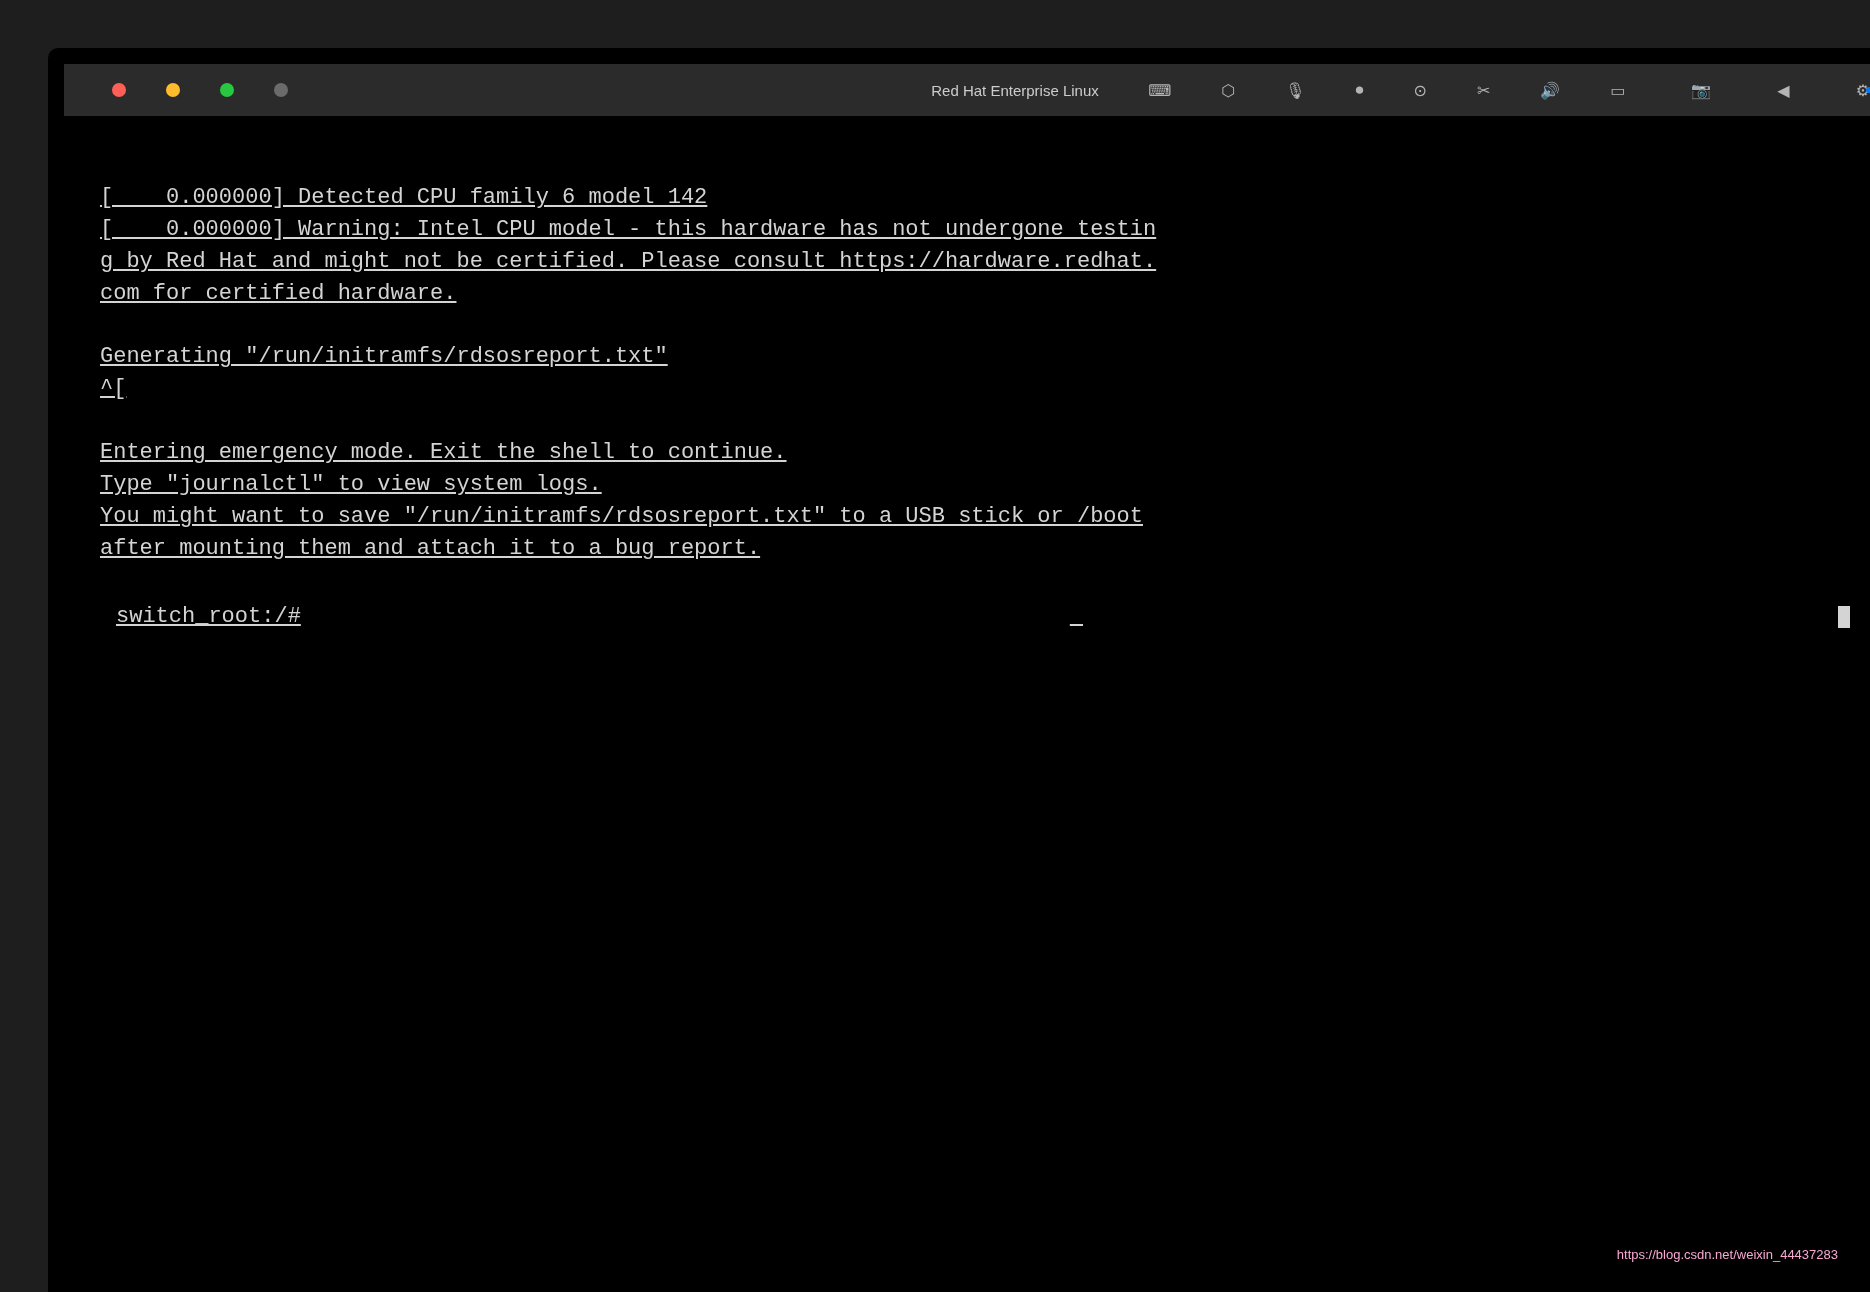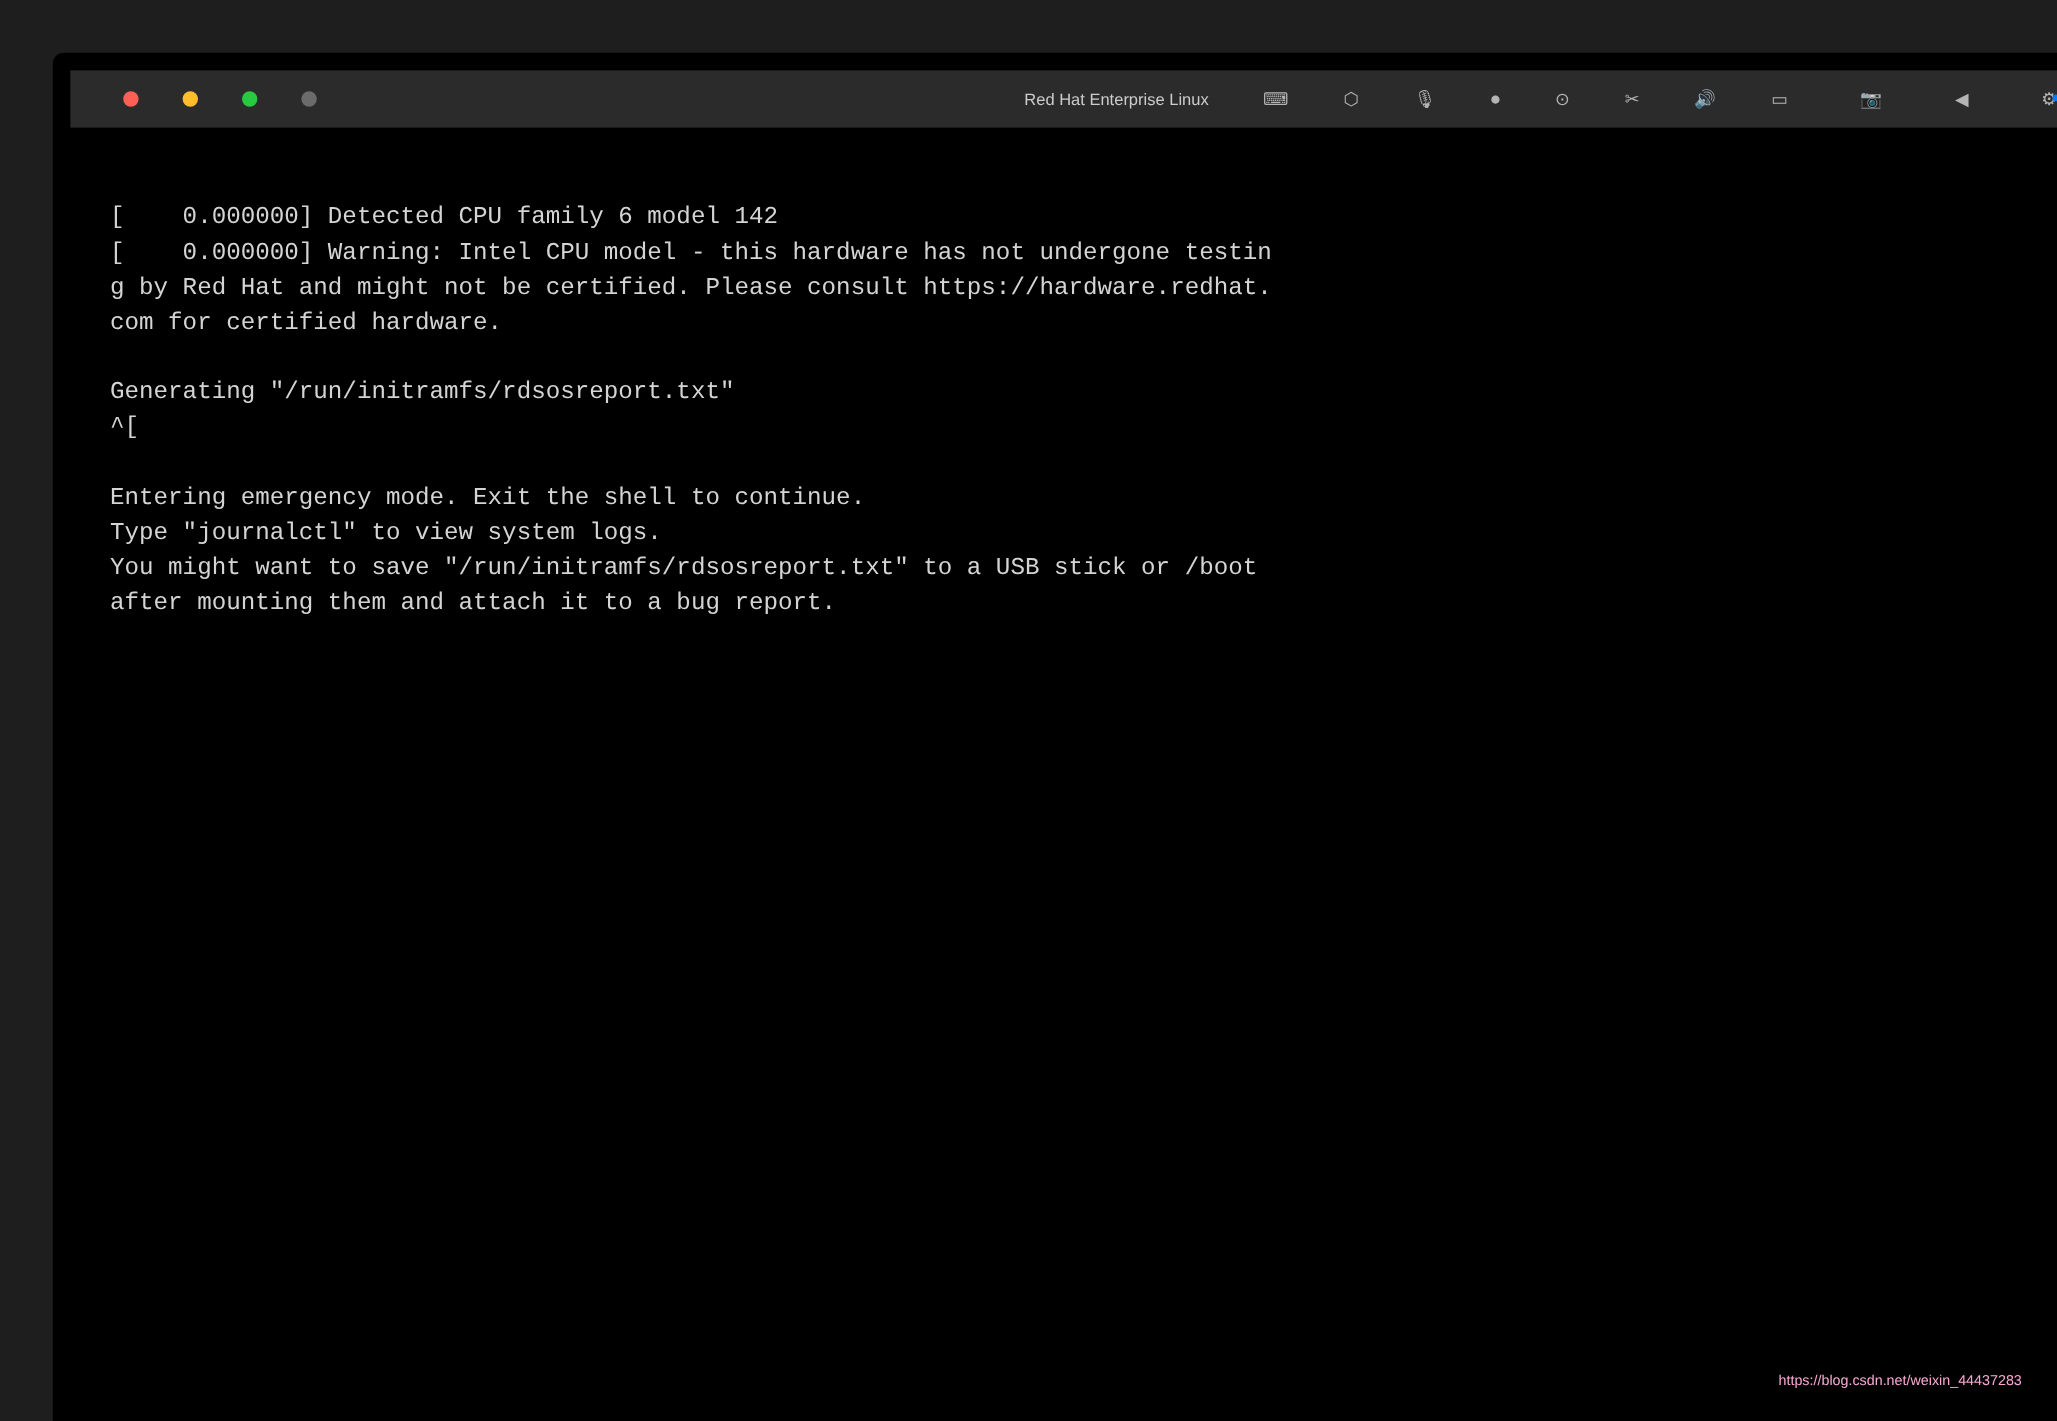--- a/index.html
+++ b/index.html
@@ -111,20 +111,21 @@
       overflow: hidden;
     }
 
     .terminal-text {
       font-family: "Courier New", Courier, monospace;
       font-size: 22px;
       line-height: 1.45;
       color: #d4d4d4;
       white-space: pre-wrap;
       word-break: break-all;
+      text-decoration: underline;
     }
 
     .prompt-line {
       display: flex;
       align-items: center;
       margin-top: 20px;
     }
 
     .cursor {
       display: inline-block;
@@ -189,16 +190,21 @@
 com for certified hardware.
 
 Generating "/run/initramfs/rdsosreport.txt"
 ^[
 
 Entering emergency mode. Exit the shell to continue.
 Type "journalctl" to view system logs.
 You might want to save "/run/initramfs/rdsosreport.txt" to a USB stick or /boot
 after mounting them and attach it to a bug report.
 </div>
+    <div class="prompt-line">
+      <span class="terminal-text">switch_root:/#</span>
+      <span class="terminal-text">&nbsp;</span>
+      <span class="cursor"></span>
+    </div>
   </div>
 
   <div class="footer-url">https://blog.csdn.net/weixin_44437283</div>
 </div>
 
 </body></html>

